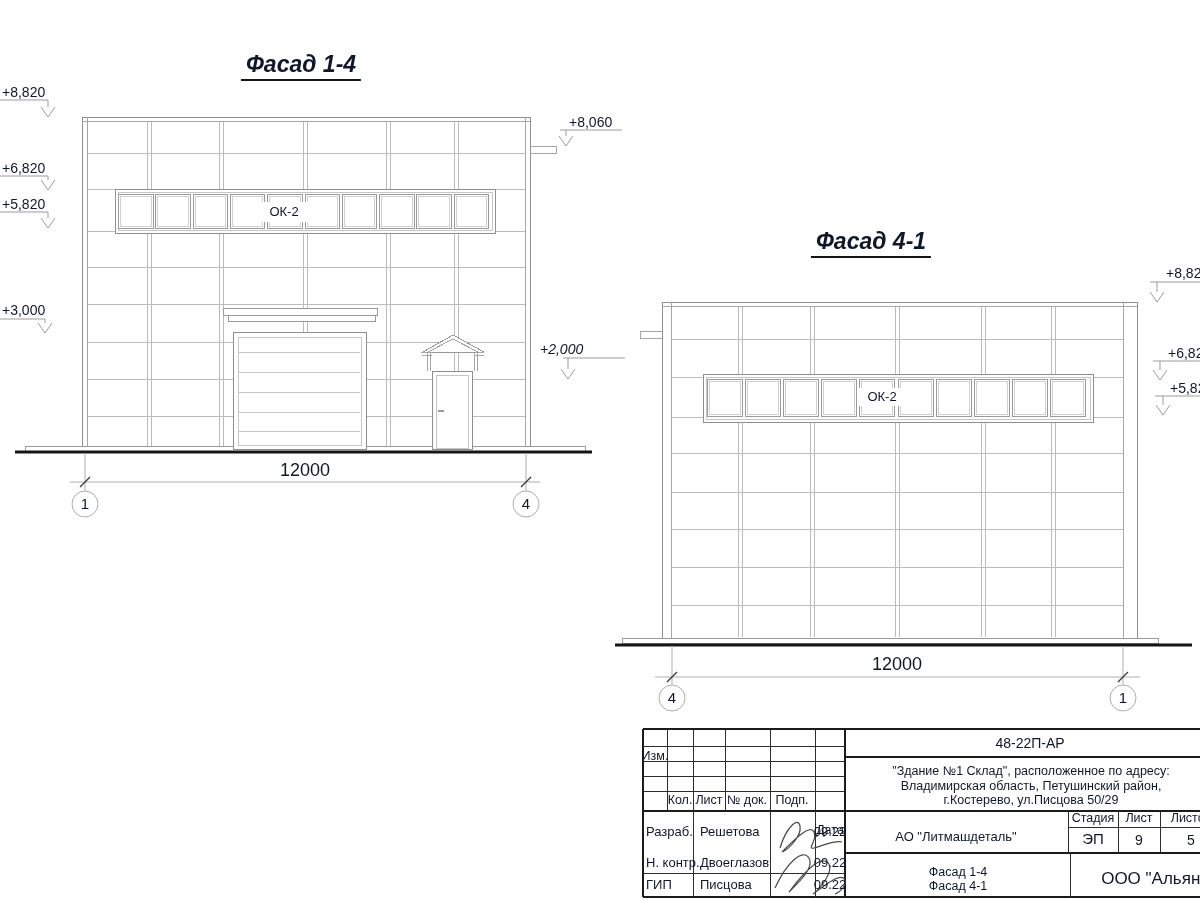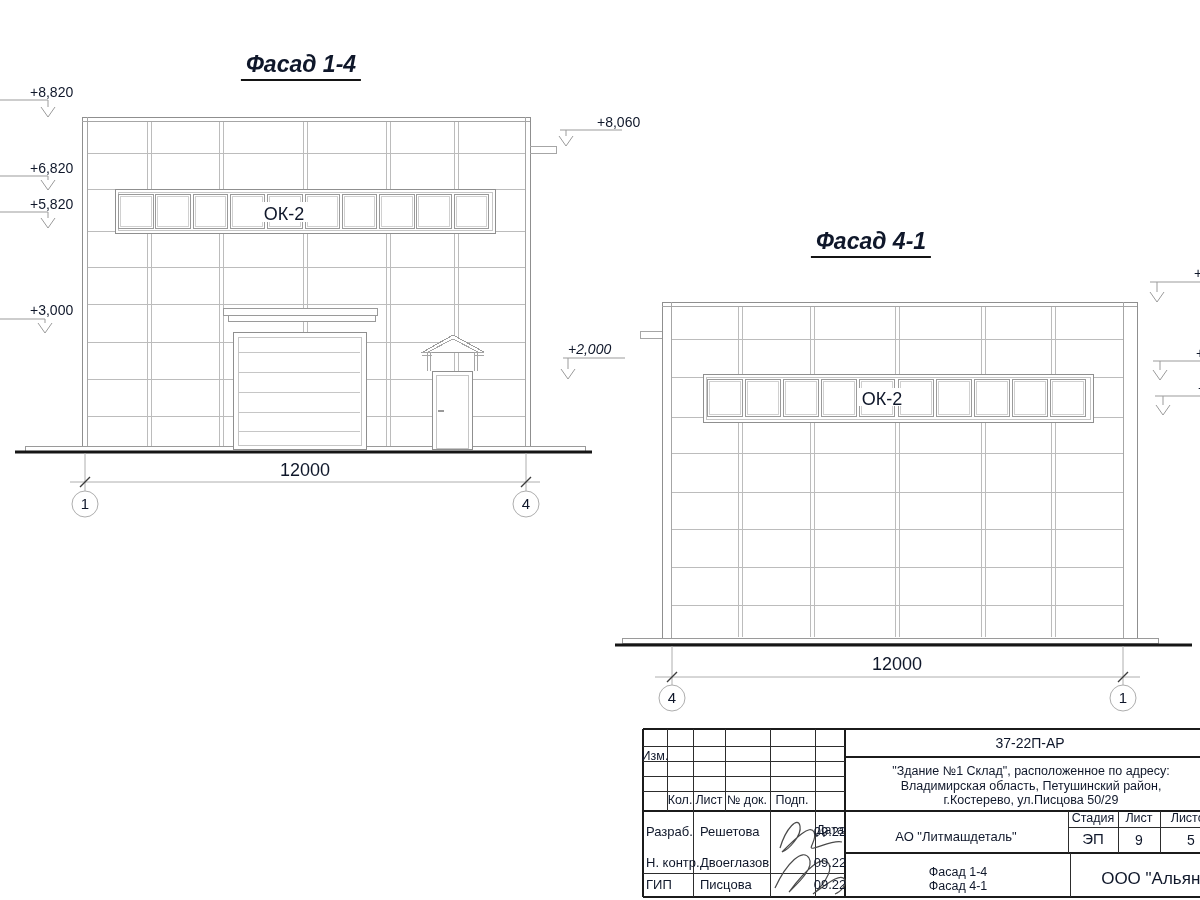--- a/index.html
+++ b/index.html
@@ -17,24 +17,24 @@
   .ground{stroke:#161616;stroke-width:3;fill:none;}
   .thin{stroke:#aeaeae;fill:none;stroke-width:1;}
   .tick{stroke:#3c3c3c;stroke-width:1.4;fill:none;}
   .lead{stroke:#9b9b9b;fill:none;stroke-width:1;}
   .tbk{stroke:#1b1b1b;stroke-width:1.6;fill:none;shape-rendering:crispEdges;}
   .tbn{stroke:#2d2d2d;stroke-width:1;fill:none;shape-rendering:crispEdges;}
   .sig{stroke:#4a4a4a;stroke-width:1.2;fill:none;}
   .t{position:absolute;white-space:nowrap;color:#0f172a;line-height:1.1;}
   .c{transform:translateX(-50%);}
   .ftitle{font-size:23px;font-style:italic;font-weight:600;border-bottom:2px solid #141414;padding:0 5px 2px 5px;}
-  .elev{font-size:14px;margin-left:28px;}
+  .elev{font-size:14px;}
   .dim{font-size:18px;}
   .axisnum{font-size:15px;}
-  .oklabel{font-size:18px;text-align:center;}
+  .oklabel{font-size:13px;text-align:center;}
   .tb12{font-size:12.5px;}
   .tb13{font-size:13px;text-align:right;}
   .tb14{font-size:14px;}
   .tb15{font-size:15px;}
   .tb17{font-size:17px;}
 </style>
 </head>
 <body>
 
 <div id="root">
@@ -163,21 +163,21 @@
 
   <div class="t ftitle c" style="left:871px;top:229px;">Фасад 4-1</div>
   <div class="t elev" style="left:1166px;top:266px;">+8,820</div>
   <div class="t elev" style="left:1168px;top:346px;">+6,820</div>
   <div class="t elev" style="left:1170px;top:381px;">+5,820</div>
   <div class="t oklabel c" style="left:882px;top:390px;">ОК-2</div>
   <div class="t dim c" style="left:897px;top:655px;">12000</div>
   <div class="t axisnum c" style="left:672px;top:690px;">4</div>
   <div class="t axisnum c" style="left:1123px;top:690px;">1</div>
 
-  <div class="t tb14 c" style="left:1030px;top:736px;">37-22П-АР</div>
+  <div class="t tb14 c" style="left:1030px;top:736px;">48-22П-АР</div>
   <div class="t tb12 c" style="left:1031px;top:765px;">"Здание №1 Склад", расположенное по адресу:</div>
   <div class="t tb12 c" style="left:1031px;top:780px;">Владимирская область, Петушинский район,</div>
   <div class="t tb12 c" style="left:1031px;top:794px;">г.Костерево, ул.Писцова 50/29</div>
 
   <div class="t tb12 c" style="left:655px;top:750px;">Изм.</div>
   <div class="t tb12 c" style="left:680px;top:794px;">Кол.</div>
   <div class="t tb12 c" style="left:709px;top:794px;">Лист</div>
   <div class="t tb12 c" style="left:747px;top:794px;">№ док.</div>
   <div class="t tb12 c" style="left:792px;top:794px;">Подп.</div>
   <div class="t tb12 c" style="left:830px;top:824px;">Дата</div>

